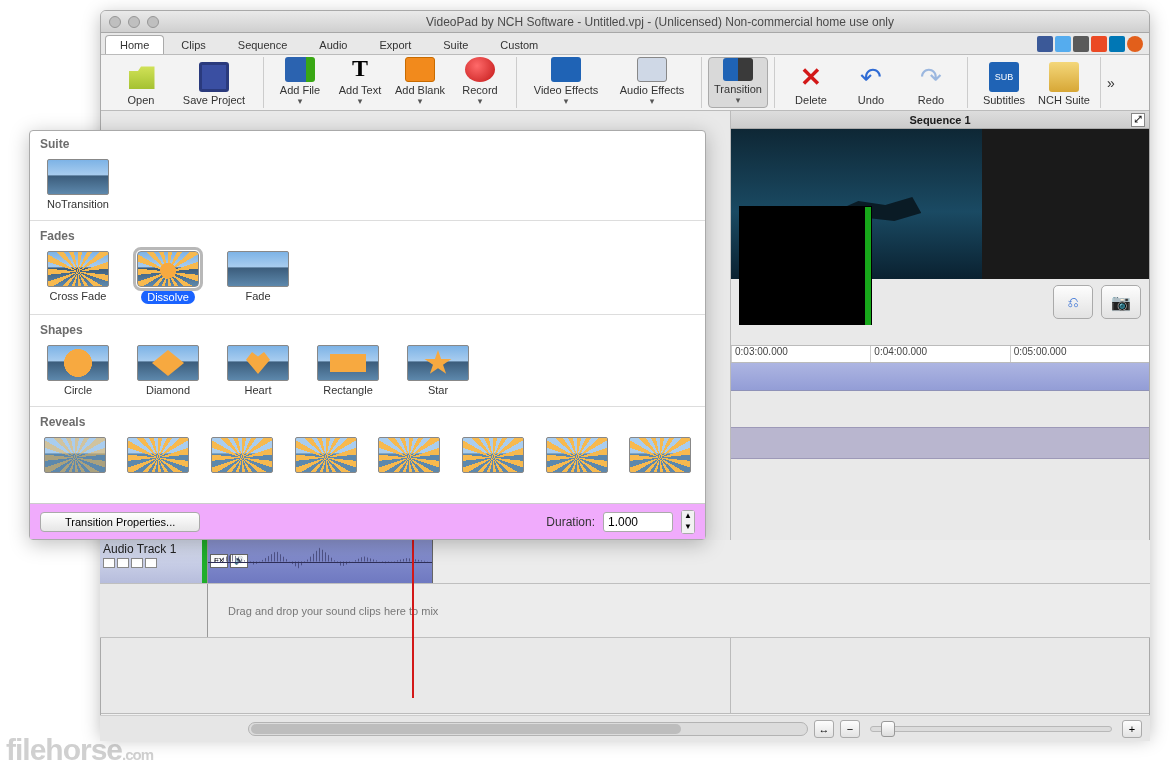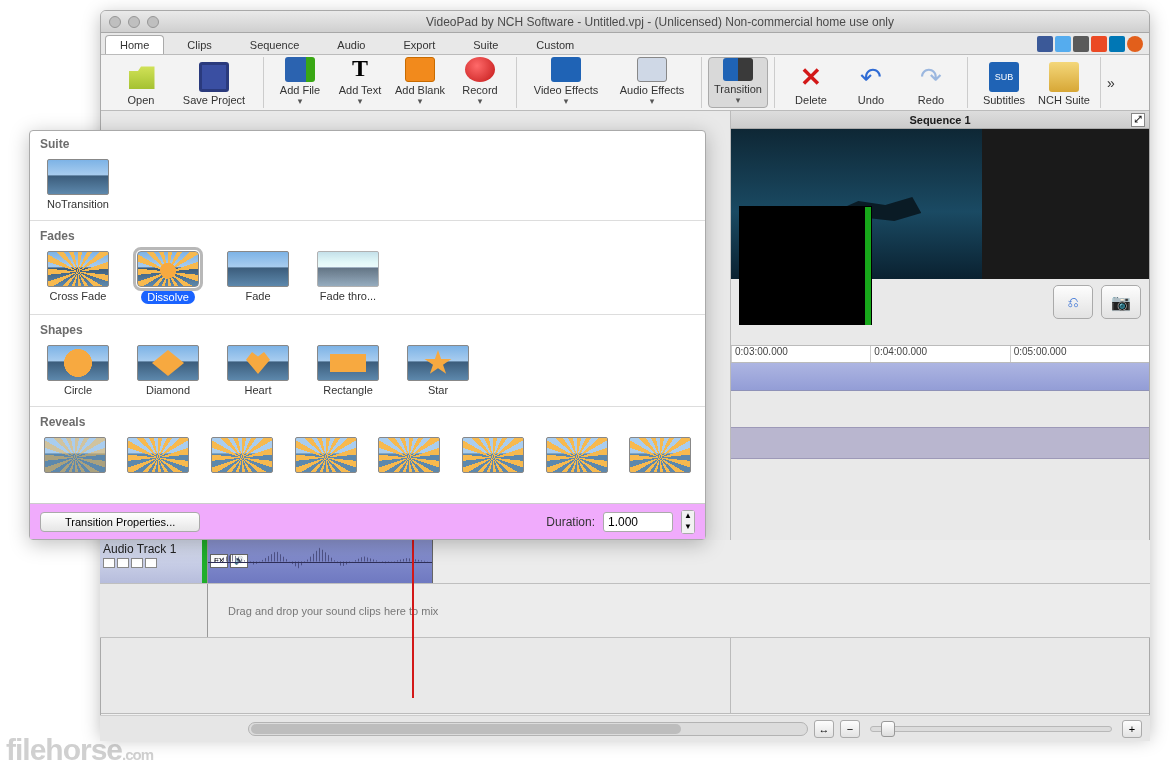--- a/index.html
+++ b/index.html
@@ -13,21 +13,21 @@
 .window { position:absolute; left:100px; top:10px; width:1050px; height:725px; background:#ececec; border:1px solid #a9a9a9; border-radius:6px 6px 0 0; box-shadow:0 4px 18px rgba(0,0,0,.25); overflow:hidden; }
 
 
 .titlebar { height:22px; background:linear-gradient(#eaeaea,#cfcfcf); border-bottom:1px solid #a7a7a7; display:flex; align-items:center; padding:0 8px;gap:20px; }
 .traffic { display:flex; gap:7px; }
 .traffic span { width:12px; height:12px; border-radius:50%; background:#bfbfbf; border:1px solid #969696; }
 .titlebar .title { flex:1; text-align:center; font-size:12px; color:#4a4a4a; }
 
 
 .tabrow { height:22px; background:#e8e8e8; display:flex; align-items:flex-end; padding:0 4px; border-bottom:1px solid #bbb; }
-.tab { font-size:11px; padding:3px 14px; color:#333; cursor:pointer; border:1px solid transparent; border-bottom:none; border-radius:4px 4px 0 0; margin-right:8px; }
+.tab { font-size:11px; padding:3px 14px; color:#333; cursor:pointer; border:1px solid transparent; border-bottom:none; border-radius:4px 4px 0 0; margin-right:2px; }
 .tab.active { background:#fff; border-color:#aaa; }
 .rowspacer { flex:1; }
 .social { display:flex; gap:2px; padding-right:2px; padding-bottom:2px; }
 .social span { width:16px; height:16px; border-radius:2px; display:inline-block; }
 
 
 .toolbar { height:56px; background:#f3f3f3; border-bottom:1px solid #bbb; display:flex; align-items:stretch; padding:2px 4px; }
 .tgroup { display:flex; align-items:stretch; border-right:1px solid #ccc; padding:0 6px; }
 .tbtn { display:flex; flex-direction:column; align-items:center; justify-content:flex-end; width:60px; font-size:11px; color:#333; padding-bottom:2px; cursor:pointer; }
 .tbtn .ic { width:30px; height:30px; margin-bottom:2px; border-radius:3px; position:relative; }
@@ -344,24 +344,20 @@
           <div class="thumb">
             <div class="rays"></div>
             <div class="sun"></div>
           </div>
           <span class="lbl">Dissolve</span>
         </div>
       <div class="pitem">
           <div class="thumb"></div>
           <span class="lbl">Fade</span>
         </div>
-      <div class="pitem">
-          <div class="thumb" style="filter:brightness(1.3) saturate(.4)"></div>
-          <span class="lbl">Fade thro...</span>
-        </div>
     </div>
     <div class="psep"></div>
     <div class="psection-h">Shapes</div>
     <div class="pitems">
       <div class="pitem">
           <div class="thumb">
             <div class="sun" style="background:radial-gradient(circle at 50% 50%,#f7a940 0 40%,transparent 41%)"></div>
           </div>
           <span class="lbl">Circle</span>
         </div>

